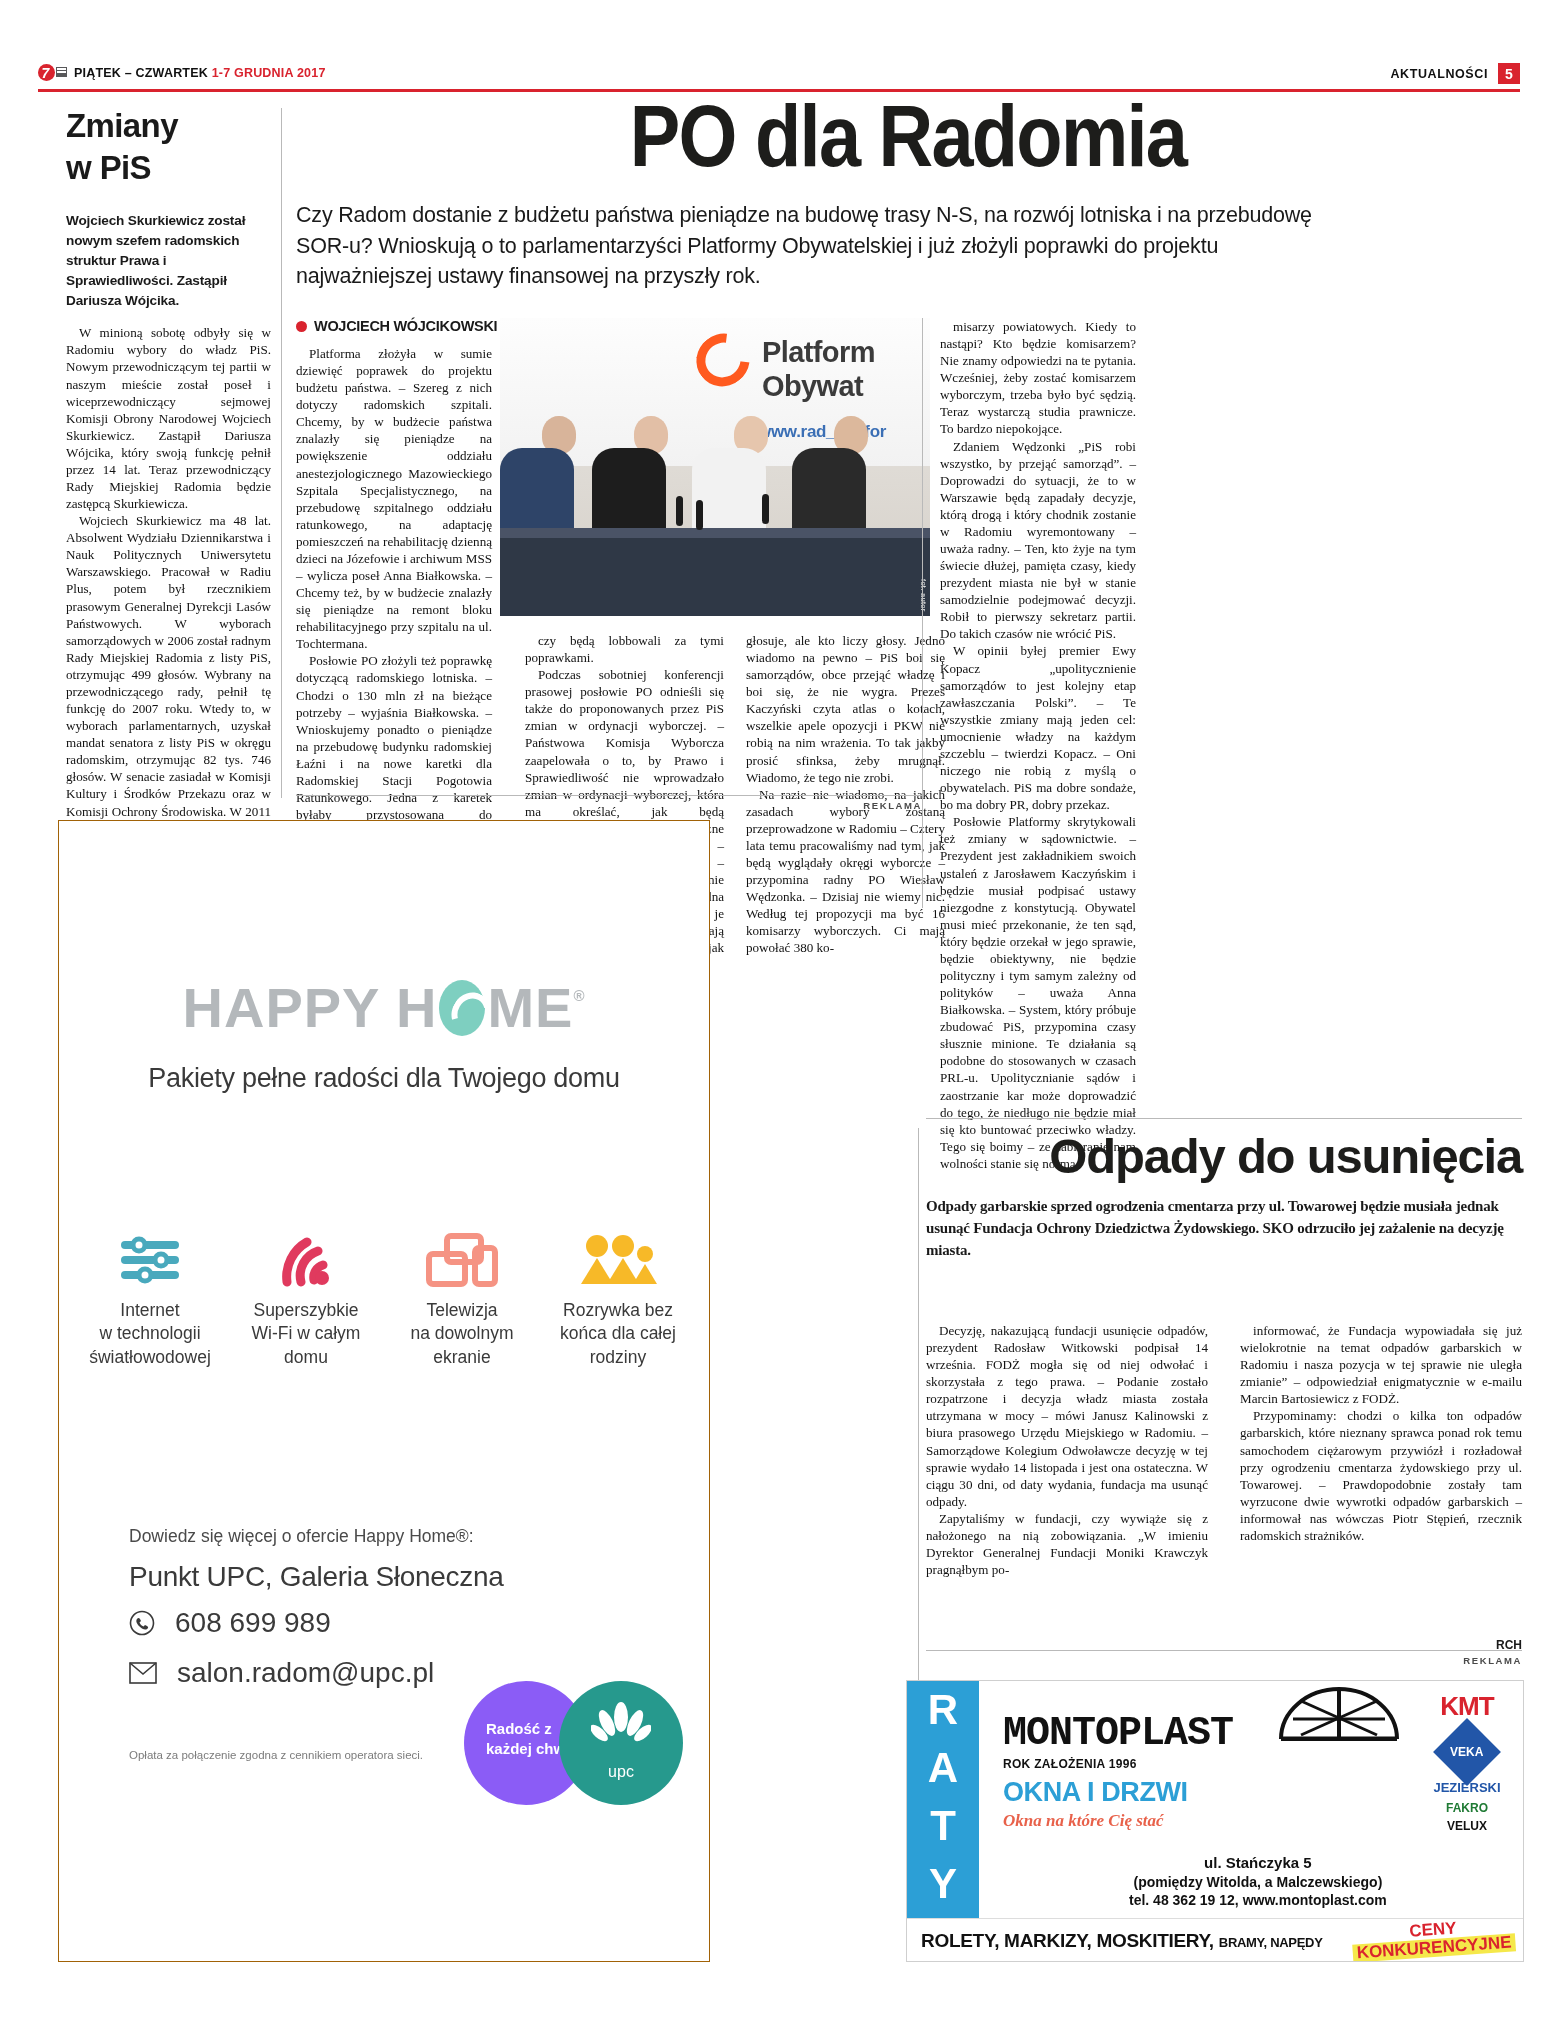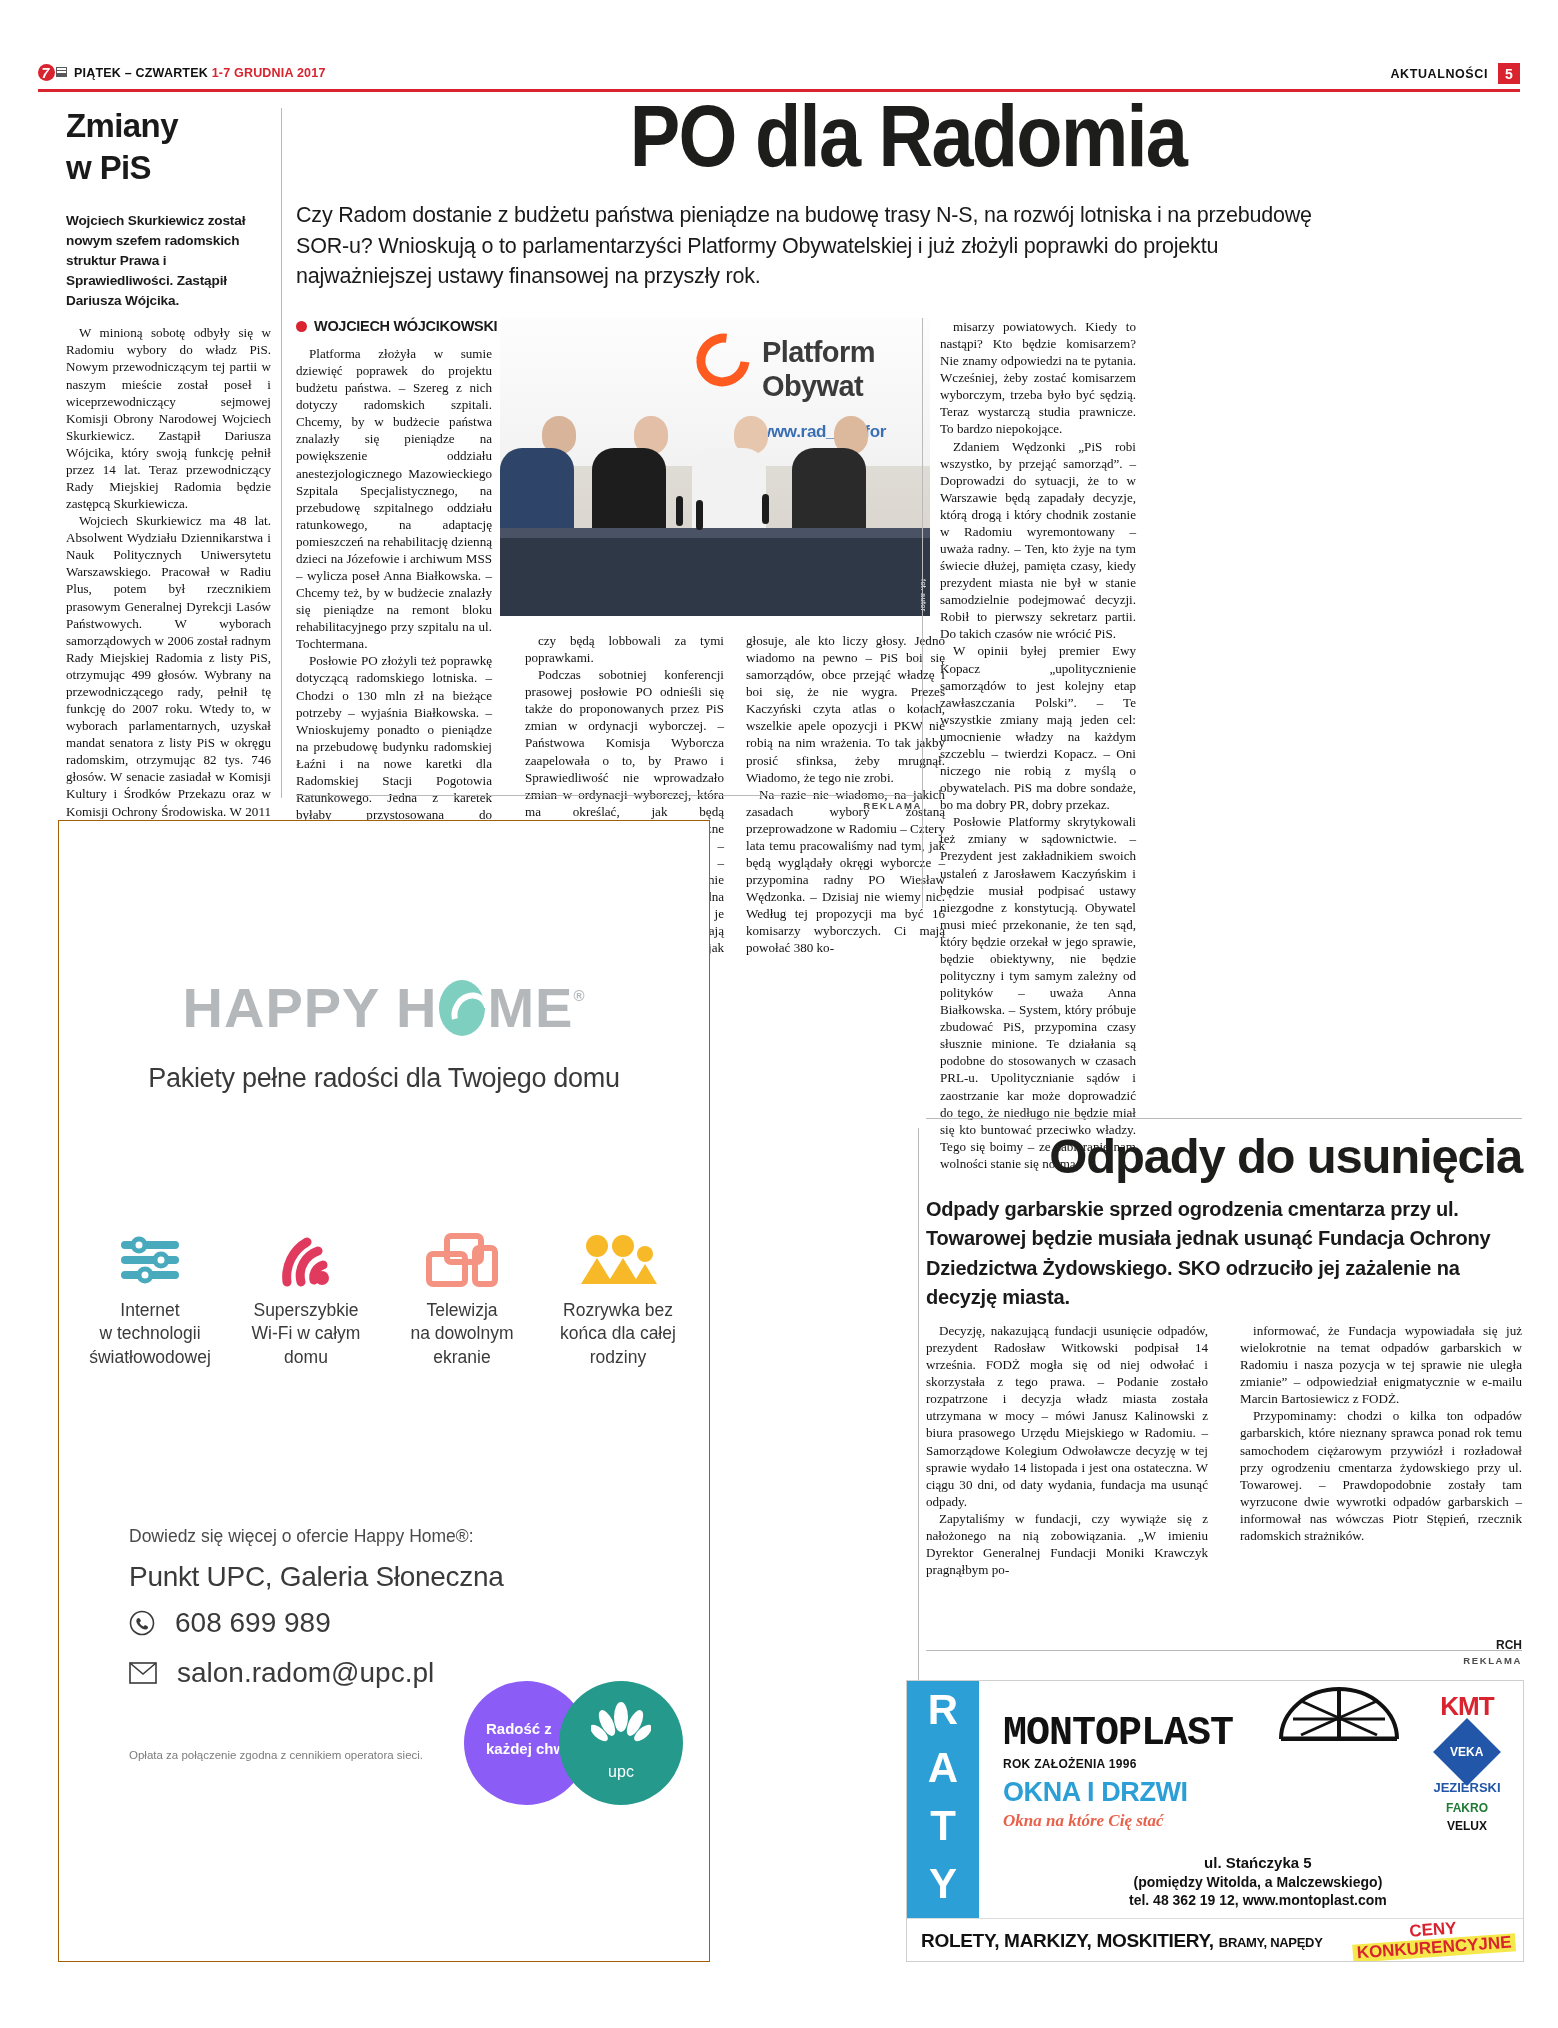--- a/index.html
+++ b/index.html
@@ -90,21 +90,21 @@
   .hh-circ{position:absolute;border-radius:50%;background:#8b5cf6;}
   .hh-c1{left:405px;top:860px;width:124px;height:124px;}
   .hh-c2{left:500px;top:860px;width:124px;height:124px;background:#26998d;}
   .hh-c1 span{position:absolute;left:22px;top:38px;font-family:"Liberation Sans",sans-serif;font-weight:700;font-size:15px;line-height:1.35;color:#fff;}
   .hh-upcTxt{position:absolute;left:50%;transform:translateX(-50%);top:82px;font-family:"Liberation Sans",sans-serif;font-size:16px;color:#fff;}
 
   
   .hl-2{position:absolute;left:926px;top:1132px;width:596px;text-align:right;
     font-family:"Liberation Sans",sans-serif;font-weight:700;font-size:49px;line-height:1;letter-spacing:-1.2px;color:#1d1d1b;}
   .lead-2{position:absolute;left:926px;top:1195px;width:596px;
-    font-family:Liberation Sans, sans-serif;font-weight:600;font-size:20px;line-height:1.47;color:#1a1a1a;letter-spacing:-.2px;}
+    font-family:Liberation Serif, serif;font-weight:600;font-size:15px;line-height:1.47;color:#1a1a1a;letter-spacing:-.2px;}
 
   
   .mp{position:absolute;left:906px;top:1680px;width:616px;height:280px;background:#fff;border:1px solid #cfcfcf;overflow:hidden;}
   .mp-raty{position:absolute;left:0;top:0;width:72px;height:238px;background:#2c9fd6;}
   .mp-raty span{display:block;text-align:center;font-family:"Liberation Sans",sans-serif;font-weight:700;font-size:42px;line-height:58px;color:#fff;}
   .mp-main{position:absolute;left:72px;top:0;right:0;height:238px;background:#fff;}
   .mp-name{position:absolute;left:24px;top:30px;font-family:Liberation Mono, monospace;font-weight:700;font-size:40px;letter-spacing:-1px;color:#111;}
   .mp-est{position:absolute;left:24px;top:76px;font-family:"Liberation Sans",sans-serif;font-weight:700;font-size:12px;letter-spacing:.3px;color:#111;}
   .mp-ok{position:absolute;left:24px;top:96px;font-family:"Liberation Sans",sans-serif;font-weight:700;font-size:27px;letter-spacing:-.4px;color:#2c9fd6;}
   .mp-slog{position:absolute;left:24px;top:130px;font-family:"Liberation Serif",serif;font-style:italic;font-weight:700;font-size:17px;color:#e8614a;}

